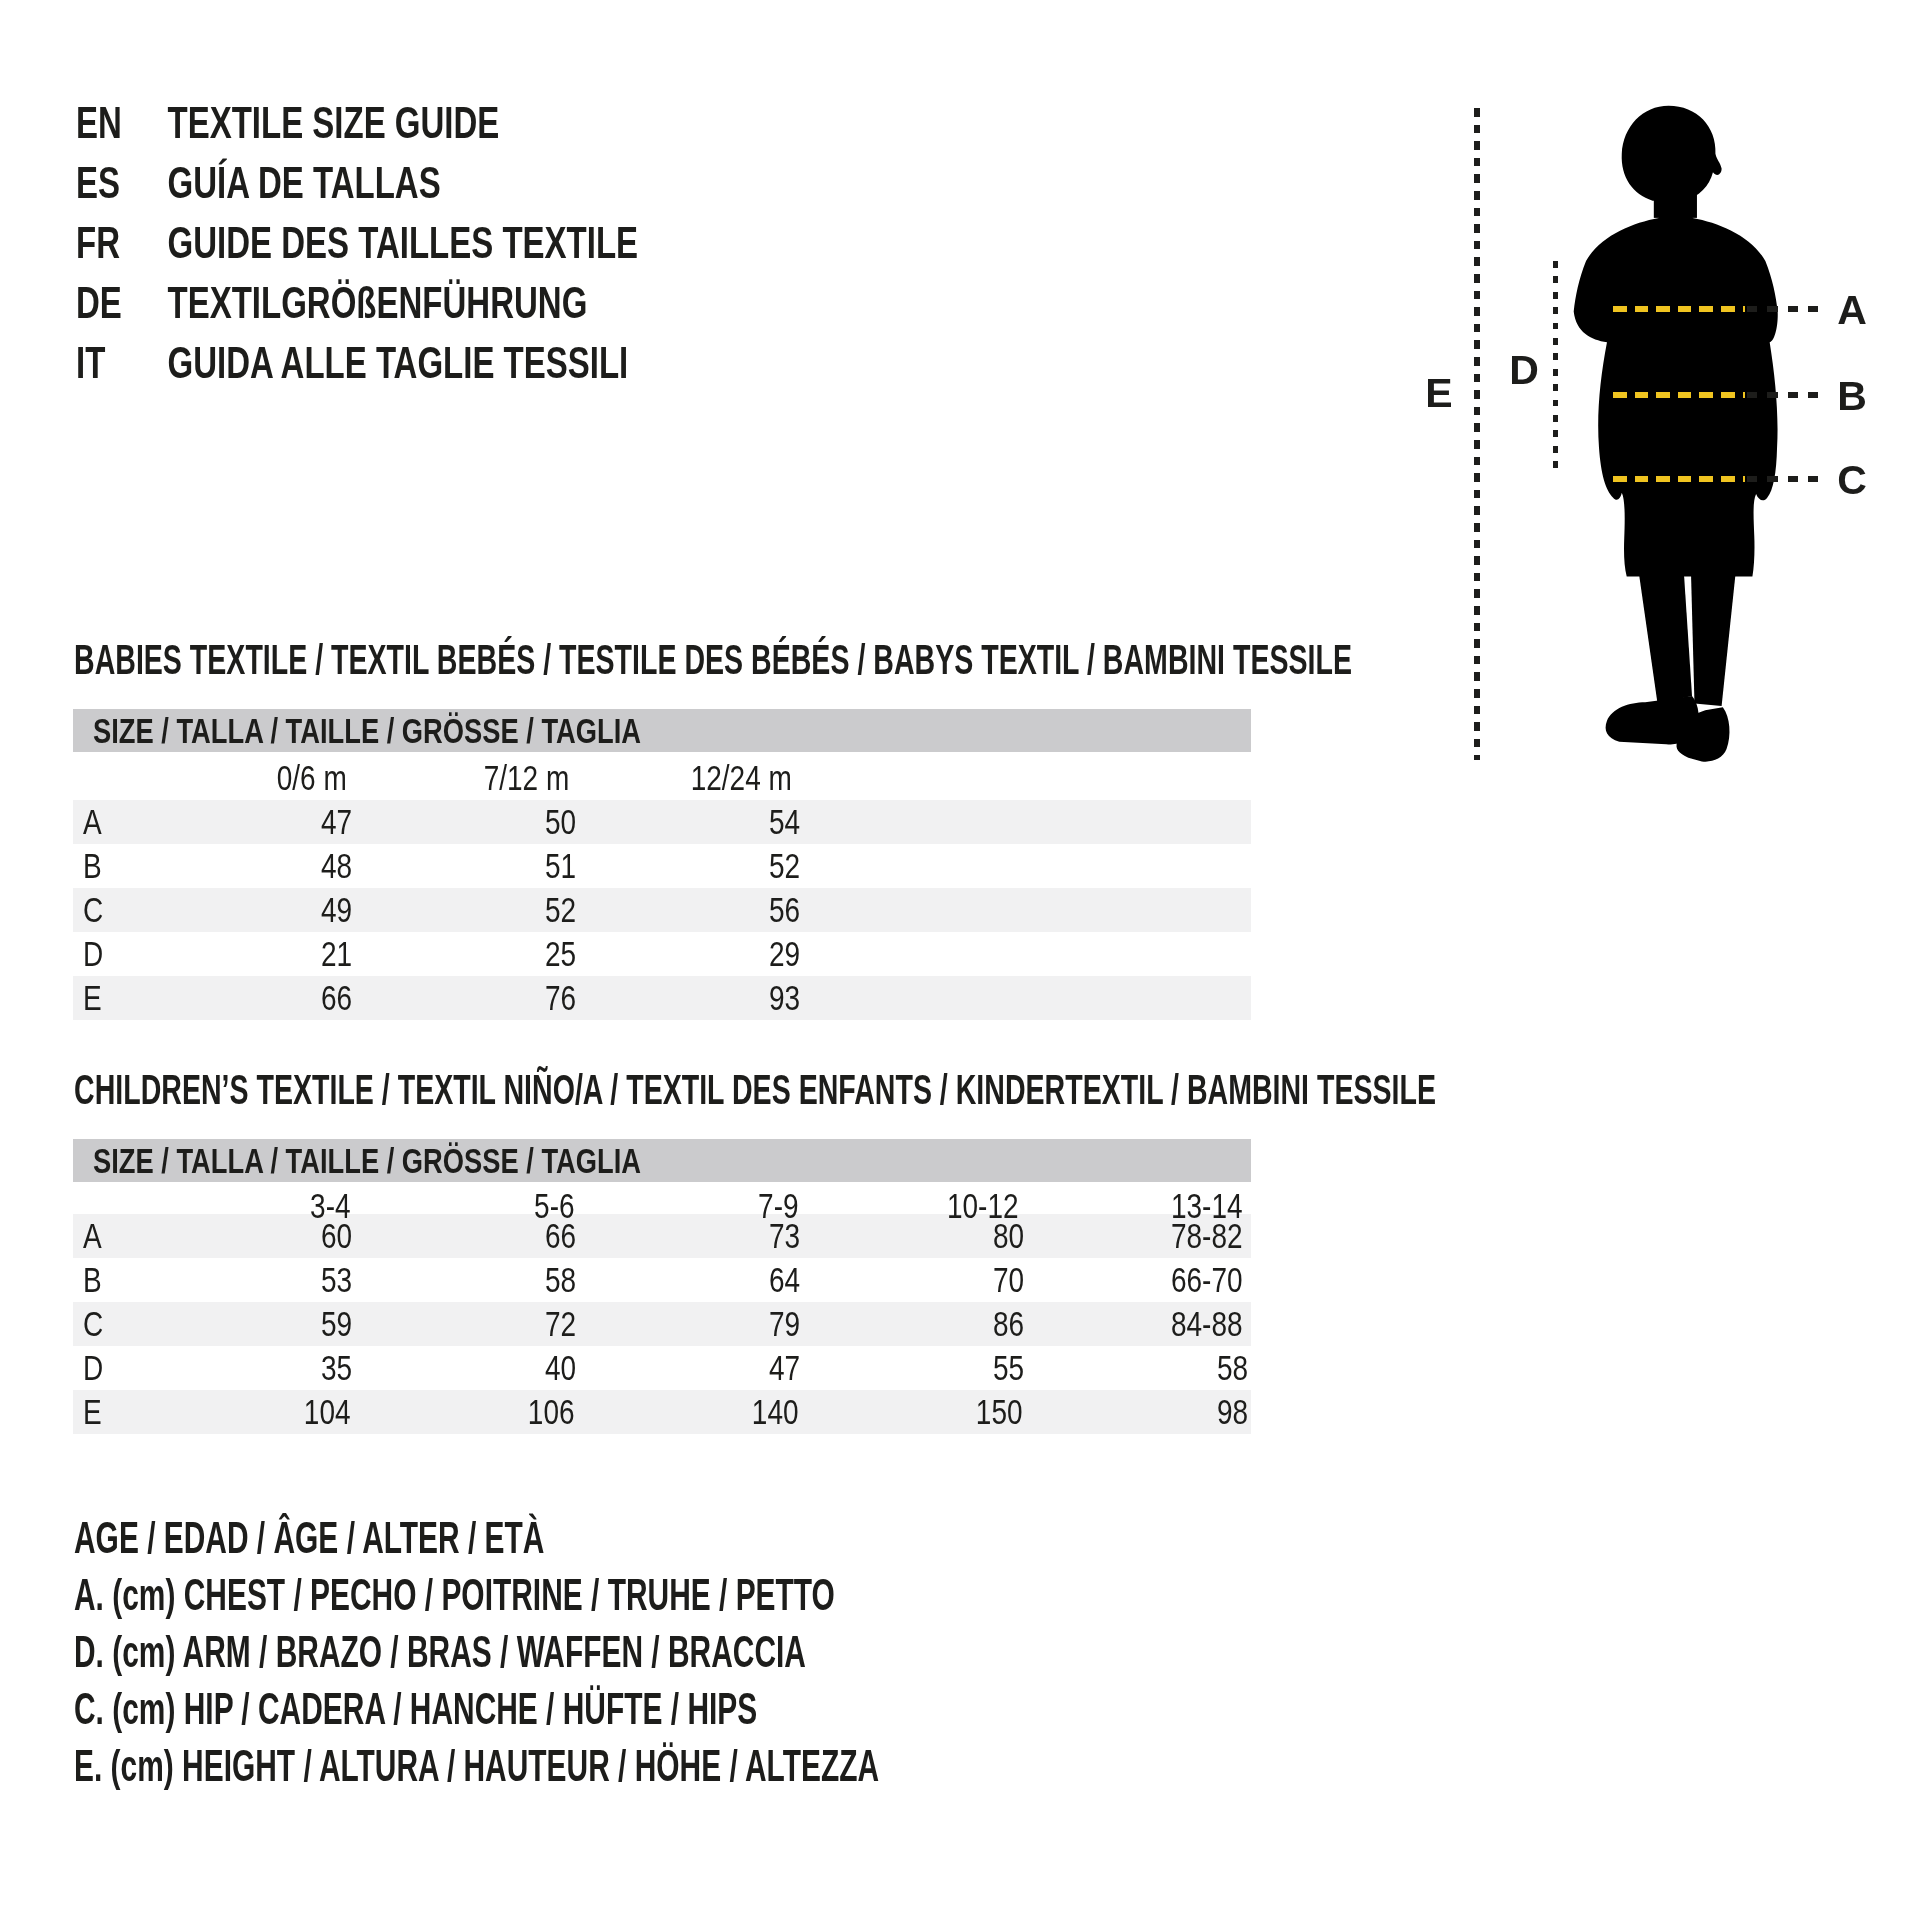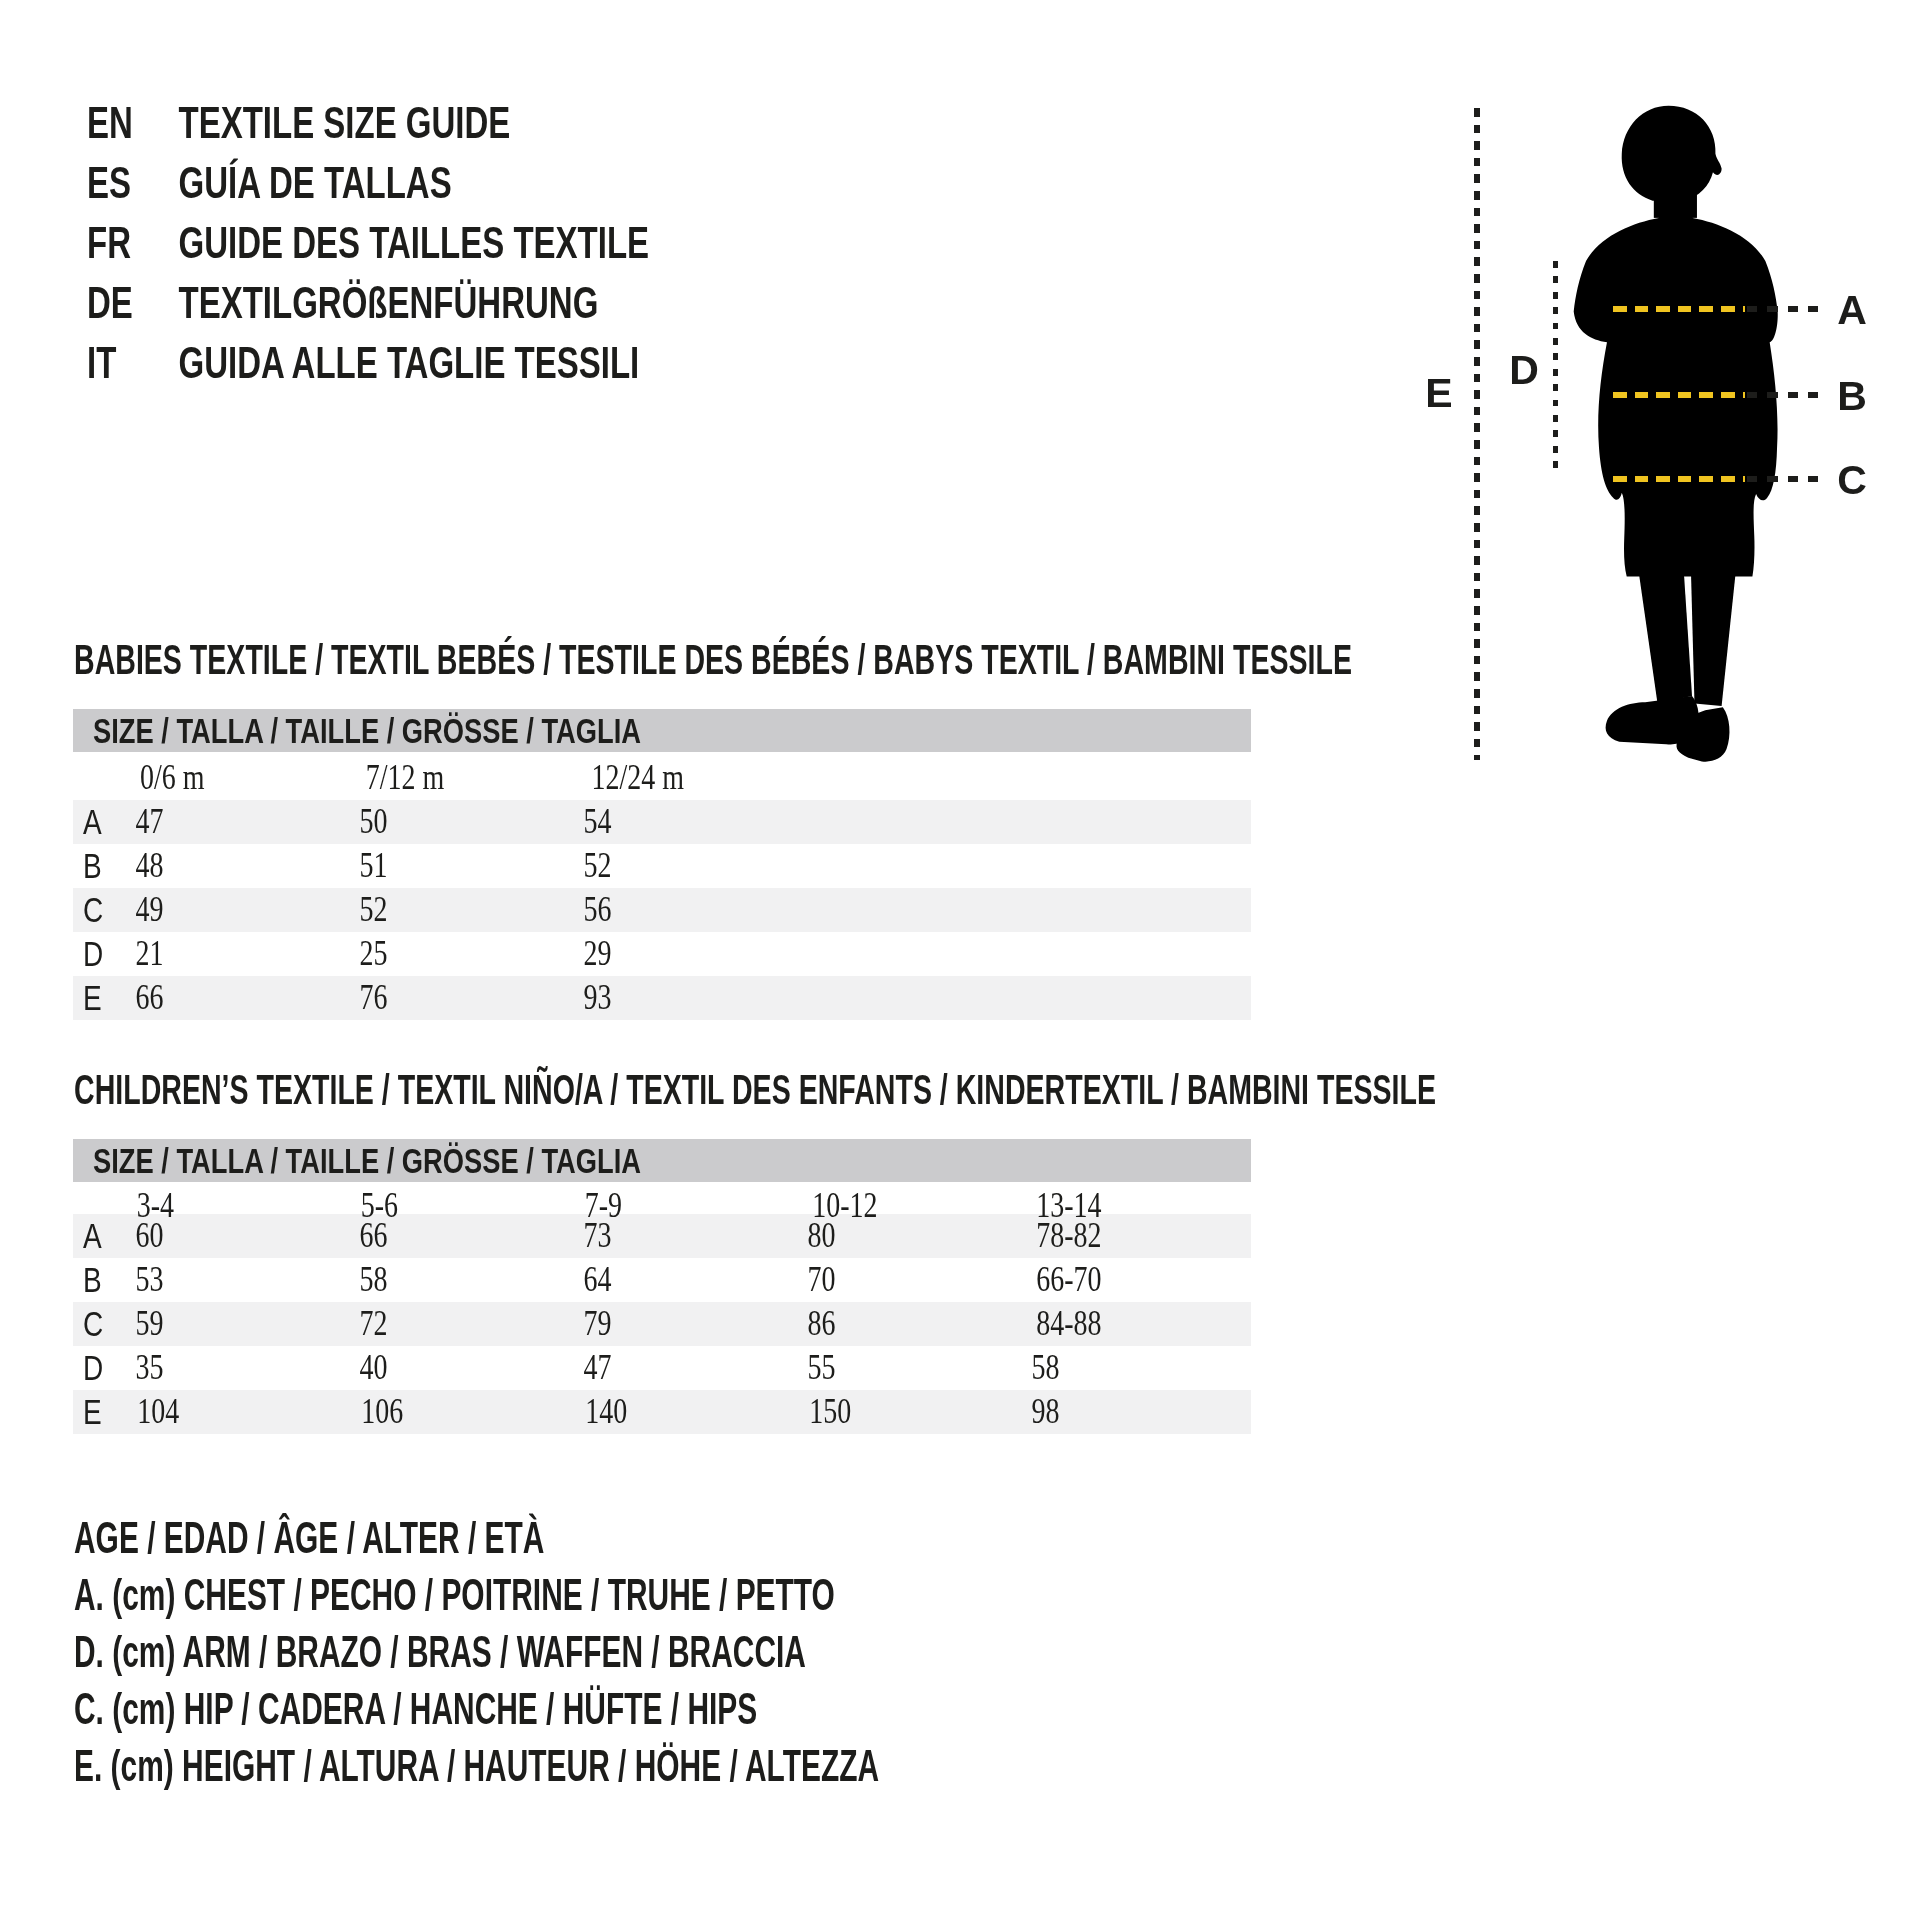--- a/index.html
+++ b/index.html
@@ -3,38 +3,38 @@
 <meta charset="utf-8">
 <style>
   * { margin:0; padding:0; box-sizing:border-box; }
   html,body { background:#ffffff; }
   body { font-family:"Liberation Sans","DejaVu Sans",sans-serif; color:#1d1d1b; }
   #canvas { position:relative; width:1926px; height:1926px; background:#ffffff; overflow:hidden; }
 
   .cond { display:inline-block; white-space:nowrap; transform:scaleX(.68); transform-origin:0 50%; }
 
   
-  .lang-list { position:absolute; left:87px; top:93px; }
+  .lang-list { position:absolute; left:76px; top:93px; }
   .lang-row { line-height:60px; font-size:44px; font-weight:700; }
   .lang-row .cond { transform:scaleX(.75); }
   .lang-code { display:inline-block; width:122px; }
 
   
   .section-heading { position:absolute; left:74px; font-size:42px; font-weight:700; line-height:37px; white-space:nowrap; }
 
   
   .tbl { position:absolute; left:73px; width:1178px; }
   .size-bar { height:43px; background:#cbcbcd; line-height:43px; padding-left:20px; }
   .size-bar .cond { font-size:35px; font-weight:700; transform:scaleX(.78); }
   .trow { display:grid; grid-template-columns:59px 224px 224px 224px 224px 224px; height:44px; line-height:44px; font-size:35px; }
   .trow.thead { height:48px; line-height:51px; }
   .trow.stripe { background:#f1f1f2; }
   .cell { overflow:visible; }
   .cell.lab { padding-left:10px; text-align:left; }
-  .cell.val { text-align:left;font-family:Liberation Serif, serif; }
+  .cell.val { text-align:right; }
   .cnum { display:inline-block; transform:scaleX(.8); transform-origin:50% 50%; }
   .clab { display:inline-block; transform:scaleX(.8); transform-origin:0 50%; }
 
   
   .legend { position:absolute; left:74px; top:1509px; }
   .legend-line { line-height:57px; font-size:44px; font-weight:700; }
 
   
   .vdots-e { position:absolute; left:1474px; top:108px; width:6.2px; height:652px;
     background:repeating-linear-gradient(180deg,#1d1d1b 0 8.6px,transparent 8.6px 16.6px); }

